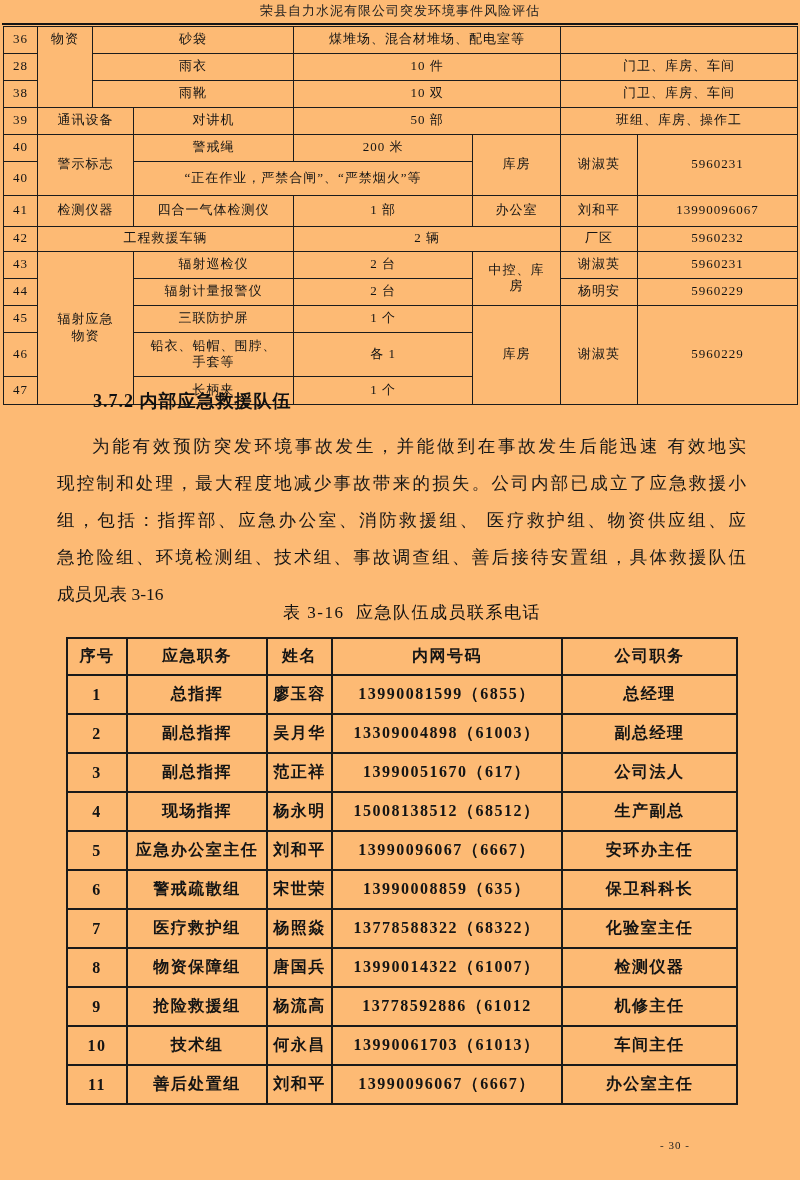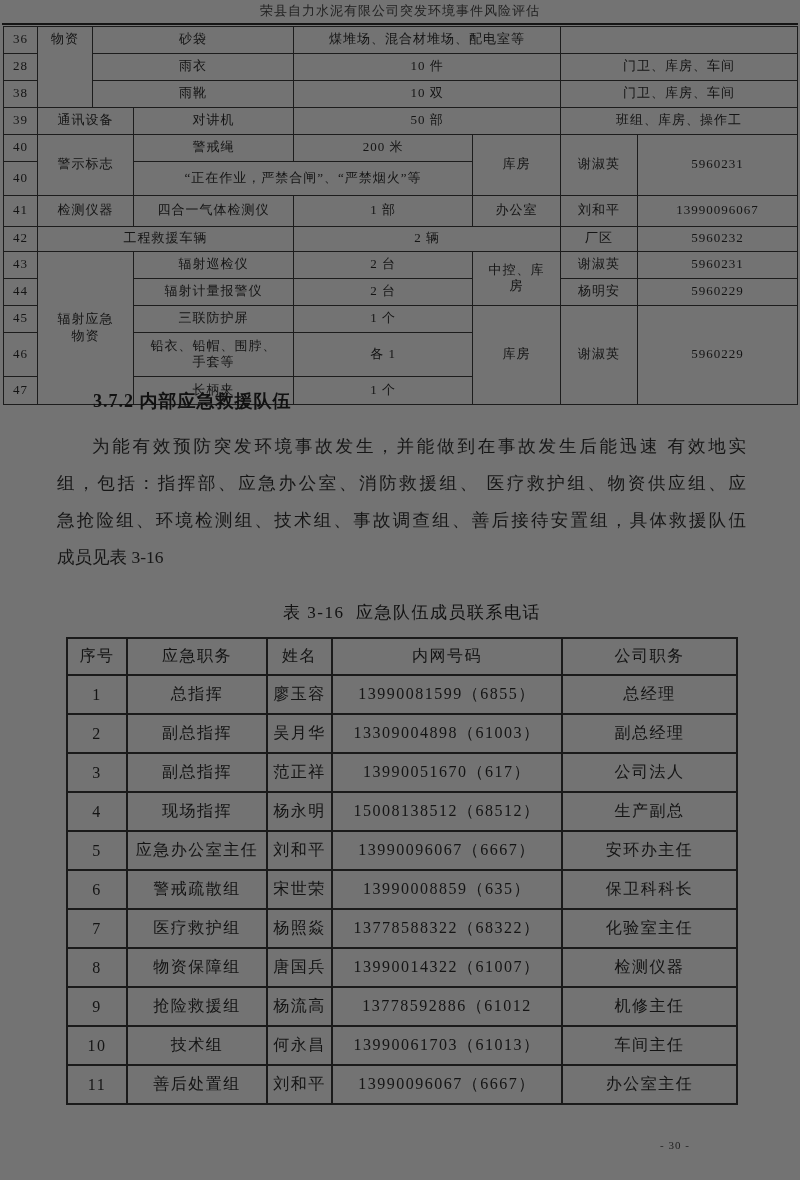--- a/index.html
+++ b/index.html
@@ -1,19 +1,19 @@
 <!DOCTYPE html>
 <html><head>
 <meta charset="utf-8">
 <style>
   * { margin:0; padding:0; box-sizing:border-box; }
   html,body { background:#e8e8e8; }
   .page {
     position:relative; width:800px; height:1180px; margin:0 auto;
-    background:#737373; overflow:hidden;
+    background:#fdba74; overflow:hidden;
     font-family:"Liberation Serif","DejaVu Serif",serif;
     color:#141414;
   }
   
   .doc-header {
     position:absolute; top:2px; left:2px; right:2px; height:23px;
     text-align:center; font-size:13px; letter-spacing:1px; color:#222;
     border-bottom:2.5px solid #151515;
   }
   
@@ -42,21 +42,21 @@
   .caption {
     position:absolute; top:601px; left:0; width:800px; text-align:center;
     font-size:17px; letter-spacing:1.5px; white-space:pre; color:#111;margin-left:12px;
   }
   table.contact {
     position:absolute; top:637px; left:66px; width:670px;
     border-collapse:collapse; table-layout:fixed; font-size:16px;
   }
   table.contact th, table.contact td {
     border:2px solid #1a1a1a; text-align:center; vertical-align:middle;
-    padding:0 2px; font-weight:normal; letter-spacing:1.5px; overflow:hidden;
+    padding:0 2px; font-weight:bold; letter-spacing:1.5px; overflow:hidden;
   }
   table.contact thead tr { height:37px; }
   table.contact tbody tr { height:39px; }
   
   .pageno { position:absolute; top:1139px; left:660px; font-size:11px; letter-spacing:1px; color:#222; }
 </style>
 </head>
 <body>
 
 <div class="page">
@@ -169,20 +169,21 @@
         <td>长柄夹</td>
         <td>1 个</td>
       </tr>
     </tbody>
   </table>
 
   <div class="heading">3.7.2 内部应急救援队伍</div>
 
   <div class="para">
     <div class="pline just indent">为能有效预防突发环境事故发生，并能做到在事故发生后能迅速 有效地实</div>
+    <div class="pline just">现控制和处理，最大程度地减少事故带来的损失。公司内部已成立了应急救援小</div>
     <div class="pline just">组，包括：指挥部、应急办公室、消防救援组、 医疗救护组、物资供应组、应</div>
     <div class="pline just">急抢险组、环境检测组、技术组、事故调查组、善后接待安置组，具体救援队伍</div>
     <div class="pline">成员见表 3-16</div>
   </div>
 
   <div class="caption">表 3-16  应急队伍成员联系电话</div>
 
   <table class="contact">
     <colgroup>
       <col style="width:60px">

